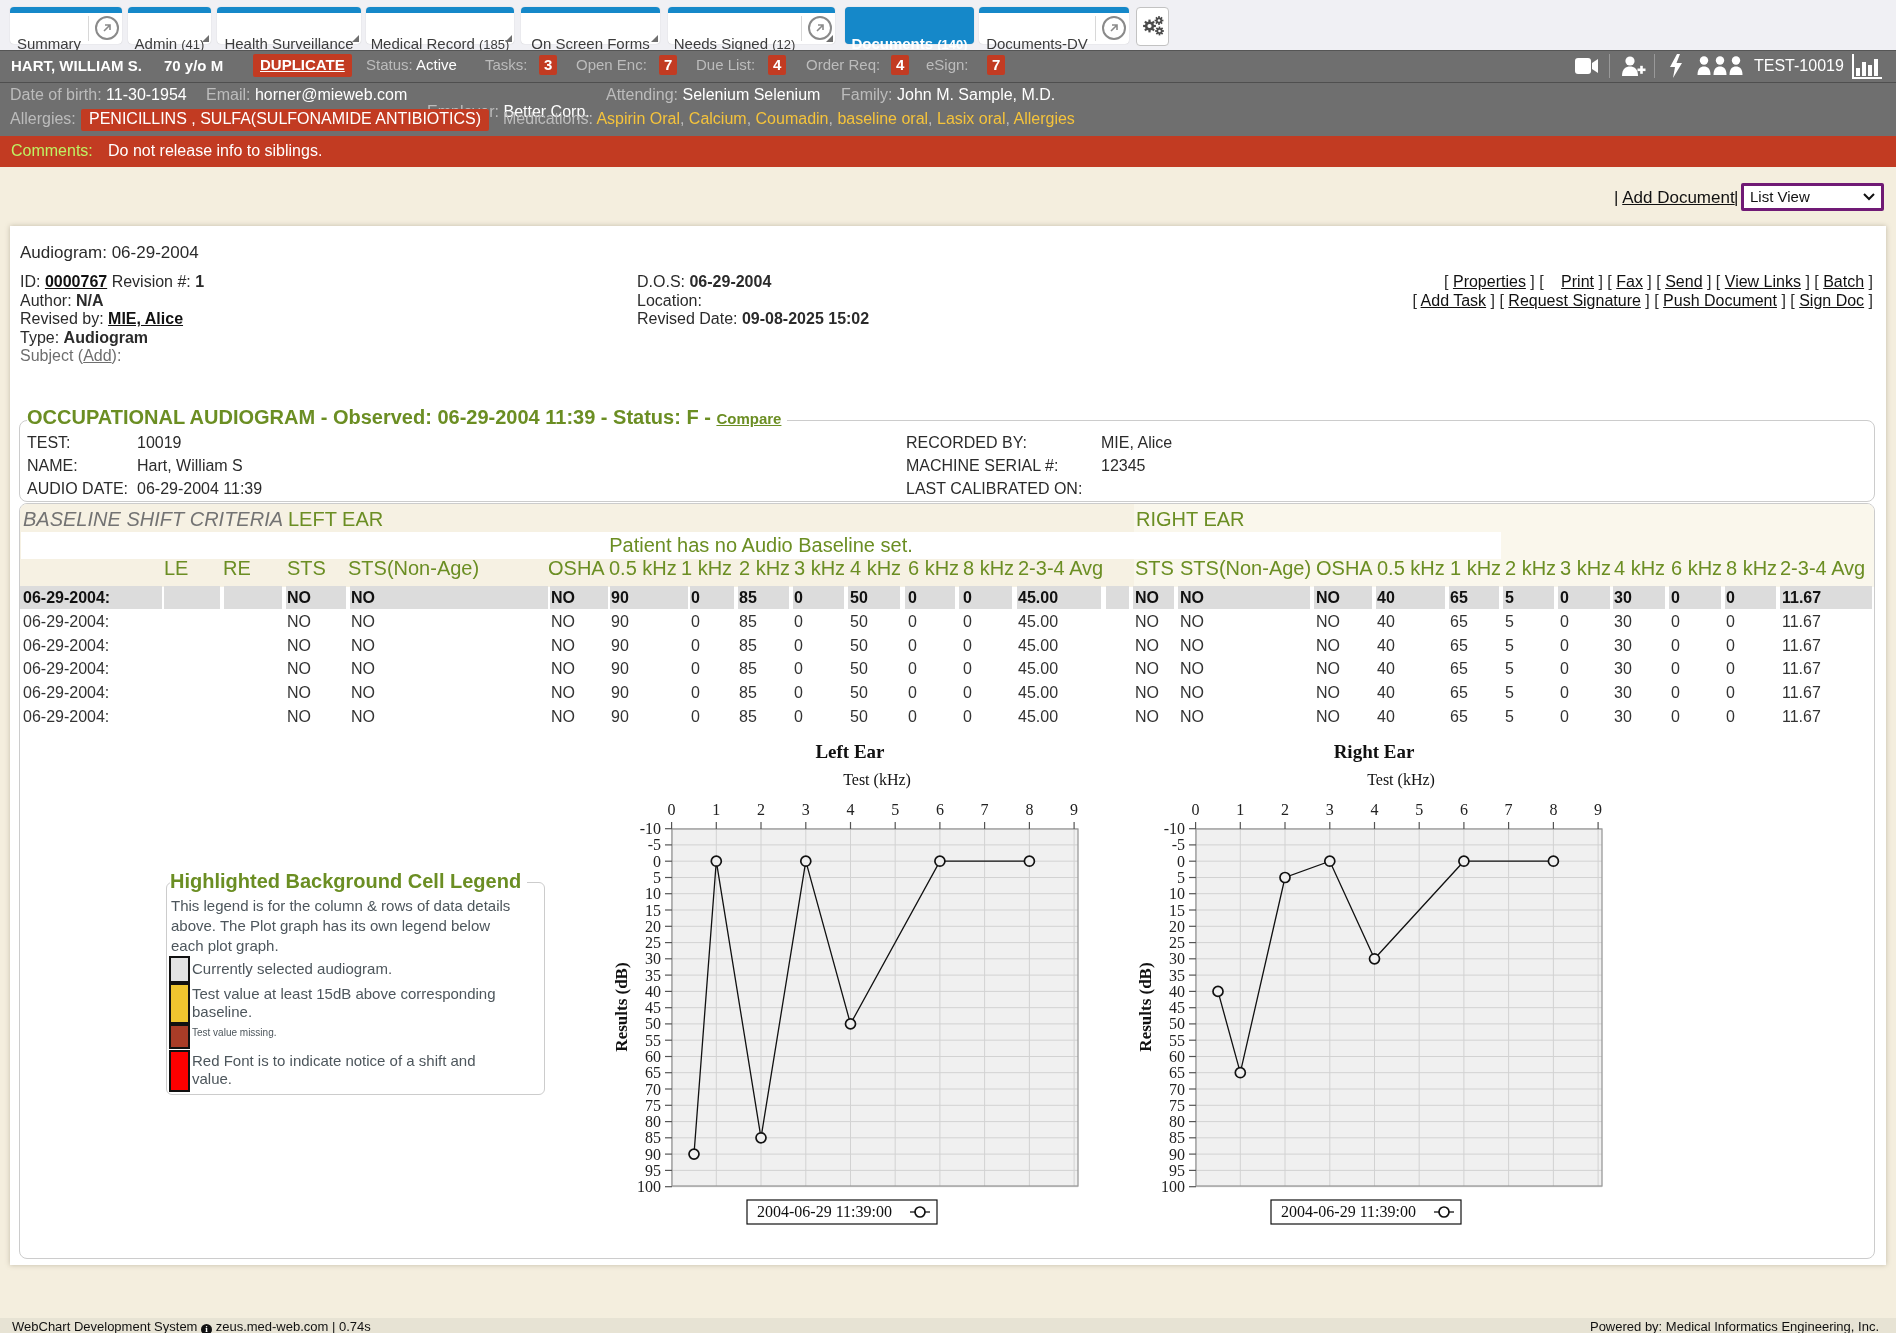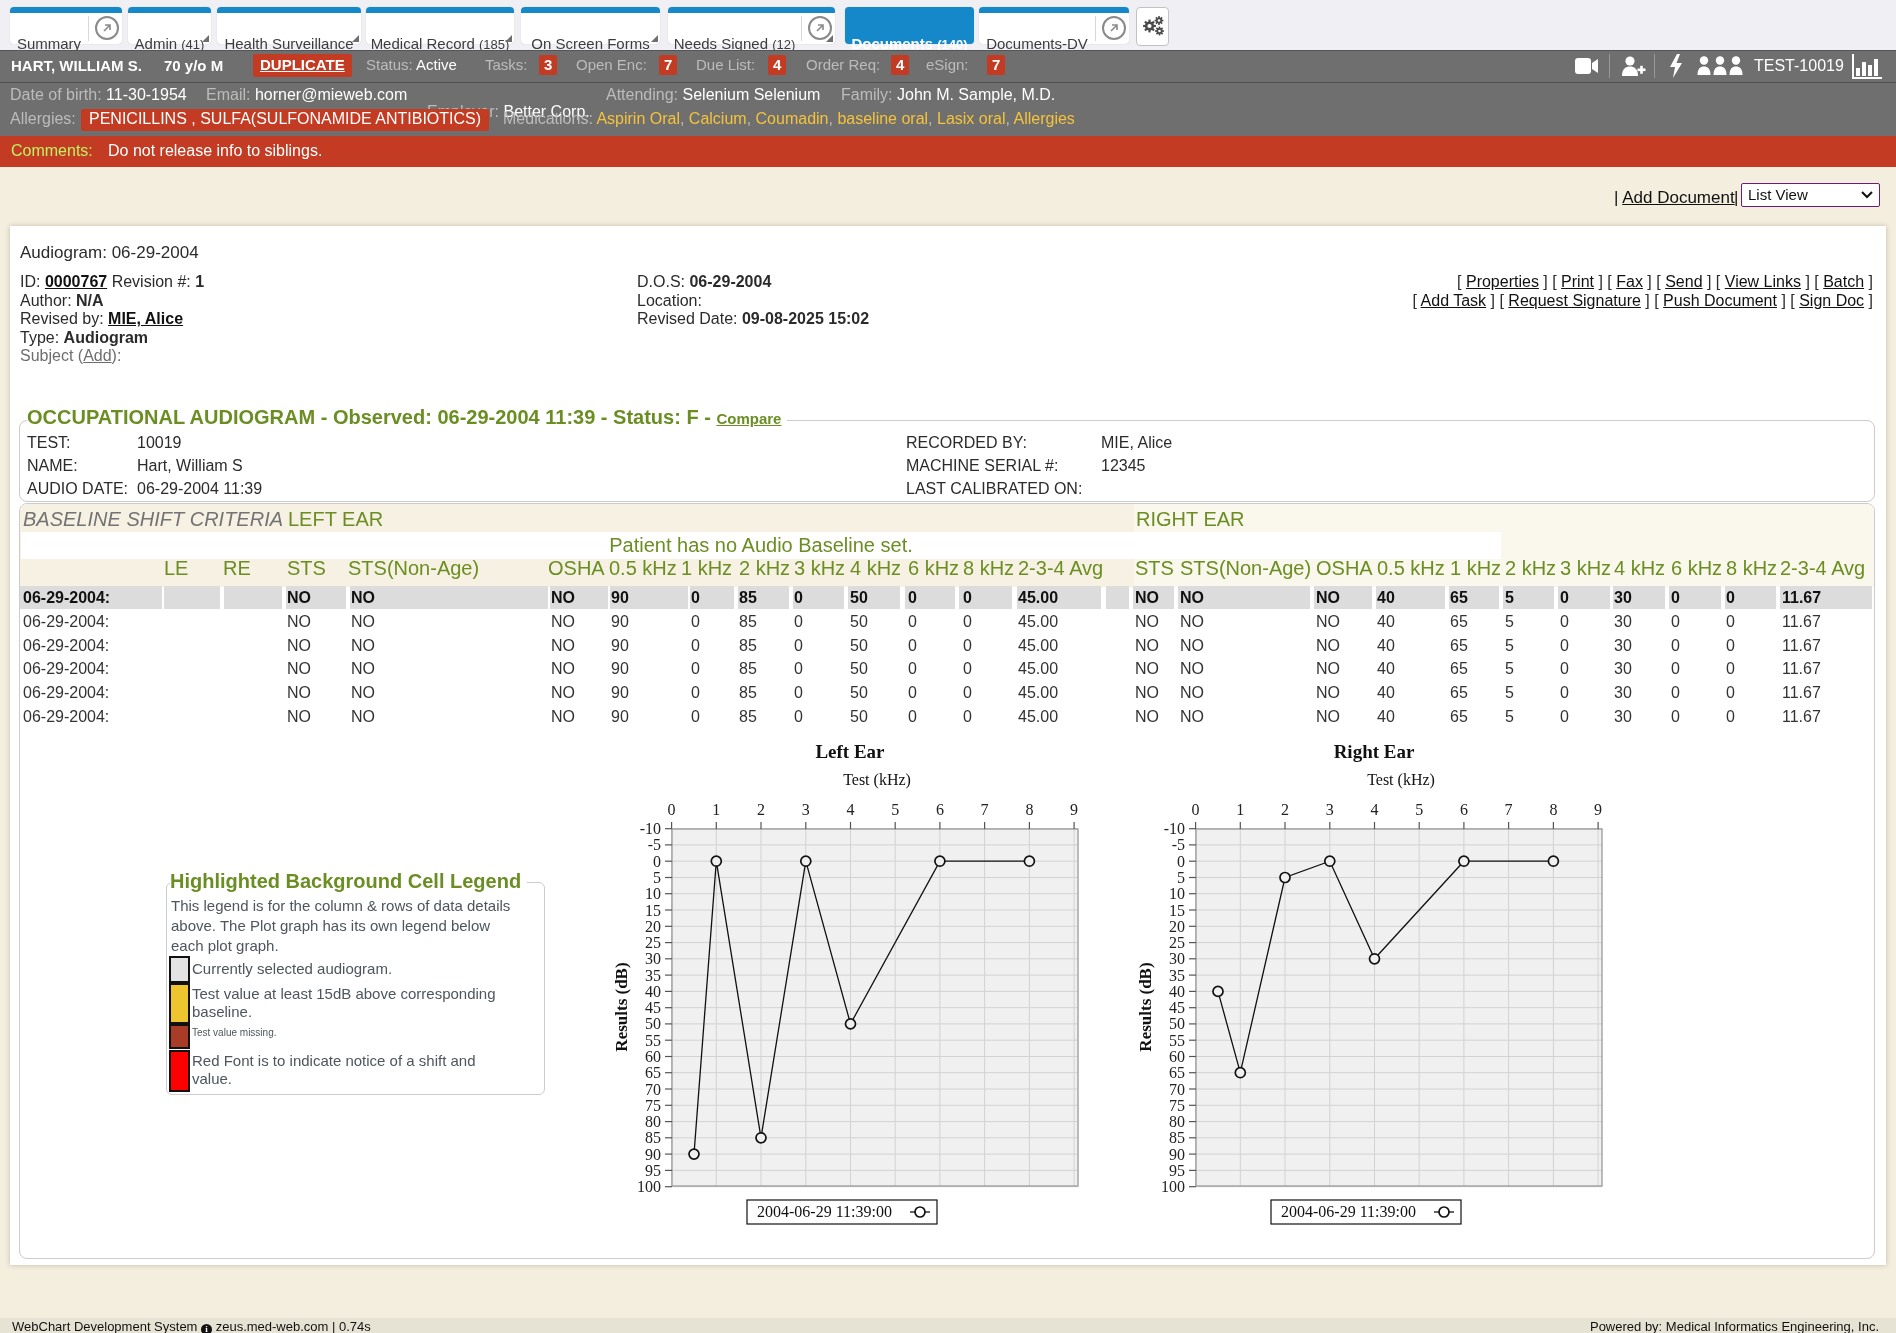--- a/index.html
+++ b/index.html
@@ -204,21 +204,21 @@
   <div class="abs" style="left:81px;top:26px;background:#c23b22;border-radius:2px;padding:1px 8px 3px 8px;"><span style="color:#fff;font-size:16px;">PENICILLINS , SULFA(SULFONAMIDE ANTIBIOTICS)</span></div>
   <div class="abs wlab" style="left:503px;top:27px;">Medications: <span class="gold">Aspirin Oral</span>, <span class="gold">Calcium</span>, <span class="gold">Coumadin</span>, <span class="gold">baseline oral</span>, <span class="gold">Lasix oral</span>, <span class="gold">Allergies</span></div>
 </div>
 <div id="rowc" class="abs">
   <div class="abs" style="left:11px;top:6px;color:#bef264;font-size:16px;">Comments:</div>
   <div class="abs" style="left:108px;top:6px;color:#fff;font-size:16px;">Do not release info to siblings.</div>
 </div>
 
 <div class="abs" style="left:1614px;top:188px;font-size:17px;color:#111;">| <a class="blink" style="font-weight:normal;">Add Document</a></div>
 <div class="abs" style="left:1734px;top:188px;font-size:17px;color:#111;">|</div>
-<div class="abs" style="left:1741px;top:183px;width:137px;height:22px;background:#fff;border:1px solid #701a75;border-radius:2px;">
+<div class="abs" style="left:1741px;top:183px;width:137px;height:22px;background:#fff;border:3px solid #701a75;border-radius:2px;">
   <div class="abs" style="left:6px;top:2px;font-size:15px;color:#111;">List View</div>
   <svg class="abs" style="right:6px;top:7px;" width="12" height="8" viewBox="0 0 12 8">
       <path d="M1 1 L6 6 L11 1" stroke="#111" stroke-width="2" fill="none"></path>
     </svg>
 </div>
 
 <div id="panel" class="abs"></div>
 
 <div class="abs blk" style="left:20px;top:243px;font-size:17px;">Audiogram: 06-29-2004</div>
 <div class="abs blk" style="left:20px;top:273px;line-height:18.6px;">
@@ -227,21 +227,21 @@
   Revised by: <a class="blink">MIE, Alice</a><br>
   Type: <b>Audiogram</b><br>
   <span class="gray">Subject (<a style="color:#6e6e6e;text-decoration:underline;">Add</a>):</span>
 </div>
 <div class="abs blk" style="left:637px;top:273px;line-height:18.6px;">
   D.O.S: <b>06-29-2004</b><br>
   Location:<br>
   Revised Date: <b>09-08-2025 15:02</b>
 </div>
 <div class="abs blk" style="left:1300px;top:273px;width:573px;line-height:18.6px;text-align:right;">
-  [ <a class="blink" style="font-weight:normal;">Properties</a> ] [ <a class="blink" style="font-weight:normal;">Print</a> ] [ <a class="blink" style="font-weight:normal;">Fax</a> ] [ <a class="blink" style="font-weight:normal;">Send</a> ] [ <a class="blink" style="font-weight:normal;">View Links</a> ] [ <a class="blink" style="font-weight:normal;">Batch</a> ]<br>
+  [ <a class="blink" style="font-weight:normal;">Properties</a> ] [ <a class="blink" style="font-weight:normal;margin-left:13px;">Print</a> ] [ <a class="blink" style="font-weight:normal;">Fax</a> ] [ <a class="blink" style="font-weight:normal;">Send</a> ] [ <a class="blink" style="font-weight:normal;">View Links</a> ] [ <a class="blink" style="font-weight:normal;">Batch</a> ]<br>
   [ <a class="blink" style="font-weight:normal;">Add Task</a> ] [ <a class="blink" style="font-weight:normal;">Request Signature</a> ] [ <a class="blink" style="font-weight:normal;">Push Document</a> ] [ <a class="blink" style="font-weight:normal;">Sign Doc</a> ]
 </div>
 
 <div class="fieldset" style="left:19px;top:420px;width:1854px;height:80px;"></div>
 <div class="abs" style="left:27px;top:406px;background:#fff;padding-right:6px;font-size:20px;font-weight:bold;color:#6b8e23;">OCCUPATIONAL AUDIOGRAM - Observed: 06-29-2004 11:39 - Status: F - <a style="font-size:15px;font-weight:bold;text-decoration:underline;color:#6b8e23;">Compare</a></div>
 <div class="abs blk" style="left:27px;top:434px;">TEST:</div>
 <div class="abs blk" style="left:137px;top:434px;">10019</div>
 <div class="abs blk" style="left:27px;top:457px;">NAME:</div>
 <div class="abs blk" style="left:137px;top:457px;">Hart, William S</div>
 <div class="abs blk" style="left:27px;top:480px;">AUDIO DATE:</div>

